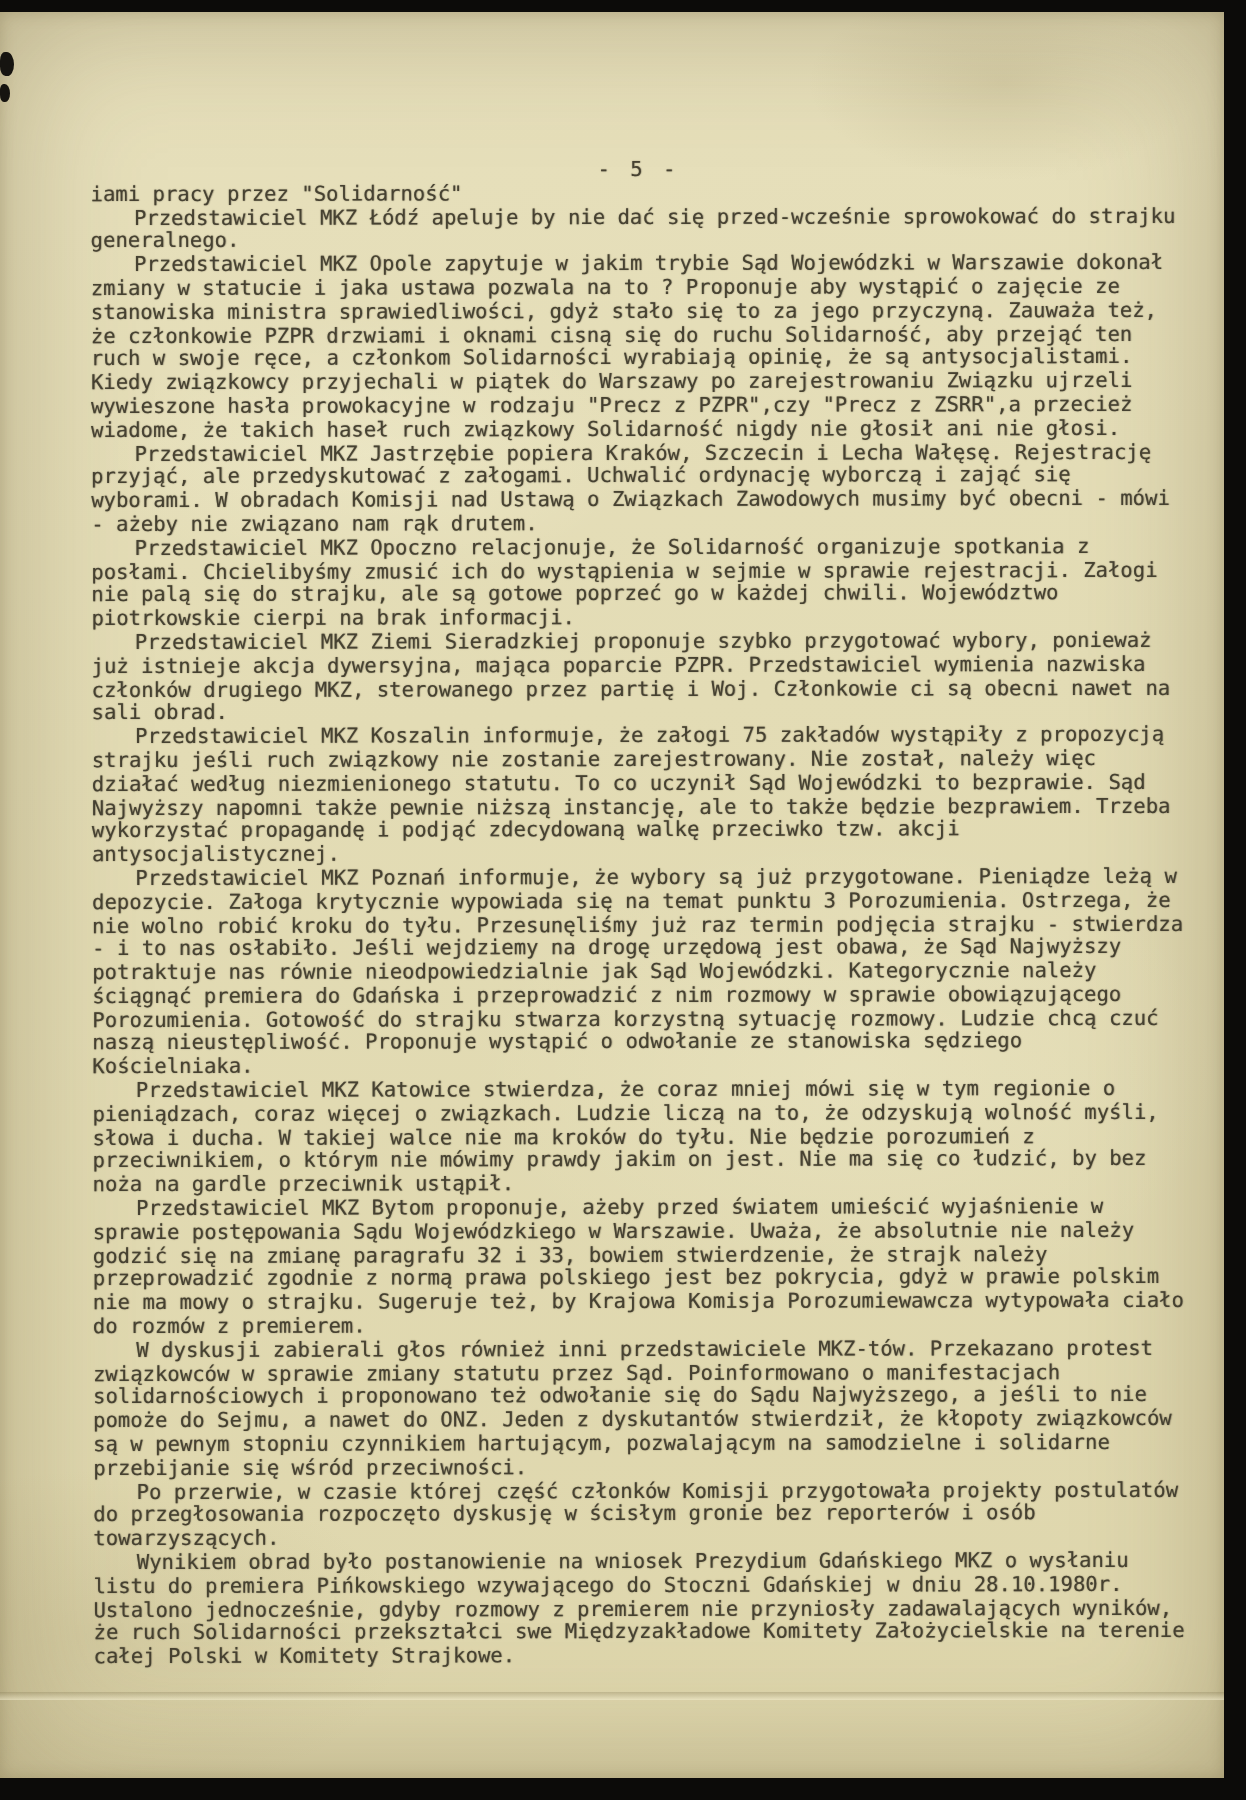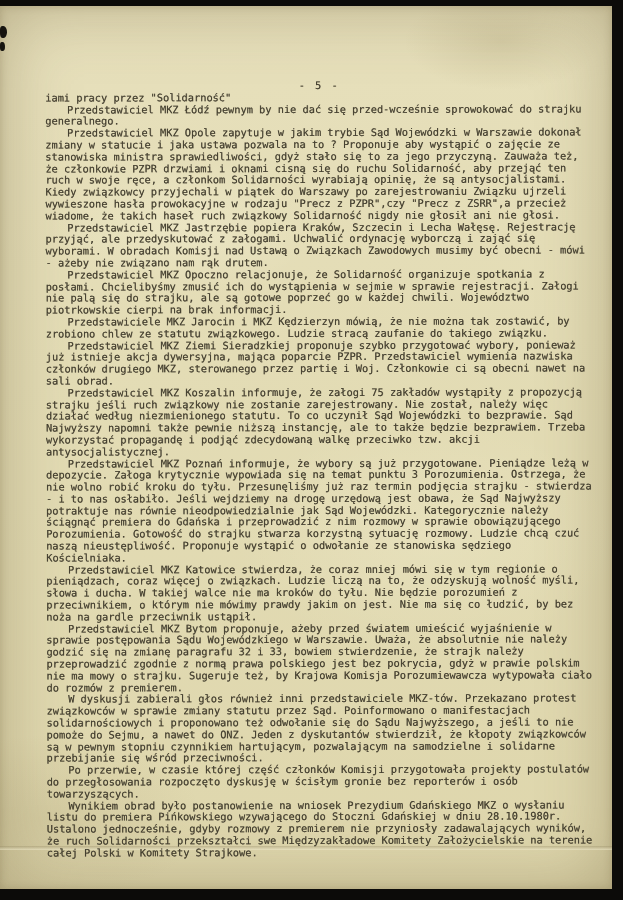--- a/index.html
+++ b/index.html
@@ -46,25 +46,24 @@
 
 <div class="scan">
   <div class="paper"></div>
 
   <div class="crease"></div>
 
   <div class="textcol">
     <p class="pageno">- 5 -</p>
 
   <p class="para">iami pracy przez "Solidarność"</p>
-      <p class="para indent">Przedstawiciel MKZ Łódź pewnym by nie dać się przed-wcześnie  sprowokować do strajku generalnego.</p>
+      <p class="para indent">Przedstawiciel MKZ Łódź apeluje by nie dać się przed-wcześnie  sprowokować do strajku generalnego.</p>
       <p class="para indent">Przedstawiciel MKZ Opole zapytuje w jakim trybie Sąd Wojewódzki w Warszawie dokonał zmiany w statucie i jaka ustawa pozwala na to ? Proponuje aby wystąpić o zajęcie ze stanowiska ministra sprawiedliwości, gdyż stało się to za jego przyczyną. Zauważa też, że członkowie PZPR drzwiami i oknami cisną się do ruchu Solidarność, aby przejąć ten ruch w swoje ręce, a członkom Solidarności wyrabiają opinię, że są antysocjalistami. Kiedy związkowcy przyjechali w piątek do Warszawy po zarejestrowaniu Związku ujrzeli wywieszone hasła prowokacyjne w rodzaju "Precz z PZPR",czy "Precz z ZSRR",a przecież wiadome, że takich haseł ruch związkowy Solidarność nigdy nie głosił ani nie głosi.</p>
       <p class="para indent">Przedstawiciel MKZ Jastrzębie popiera Kraków, Szczecin i Lecha Wałęsę. Rejestrację przyjąć, ale przedyskutować z załogami. Uchwalić ordynację wyborczą i zająć się wyborami. W obradach Komisji nad Ustawą o Związkach Zawodowych musimy być obecni - mówi - ażeby nie związano nam rąk drutem.</p>
       <p class="para indent">Przedstawiciel MKZ Opoczno relacjonuje, że Solidarność organizuje spotkania z posłami. Chcielibyśmy zmusić ich do wystąpienia w sejmie w sprawie rejestracji. Załogi nie palą się do strajku, ale są gotowe poprzeć go w każdej chwili. Województwo piotrkowskie cierpi na brak informacji.</p>
-      <p class="para indent">Przedstawiciele MKZ Jarocin i MKZ Kędzierzyn mówią, że nie można tak zostawić, by zrobiono chlew ze statutu związkowego. Ludzie stracą zaufanie do takiego związku.</p>
       <p class="para indent">Przedstawiciel MKZ Ziemi Sieradzkiej proponuje szybko przygotować wybory, ponieważ już istnieje akcja dywersyjna, mająca poparcie PZPR. Przedstawiciel wymienia nazwiska członków drugiego MKZ, sterowanego przez partię i Woj. Członkowie ci są obecni nawet na sali obrad.</p>
       <p class="para indent">Przedstawiciel MKZ Koszalin informuje, że załogi 75 zakładów wystąpiły z propozycją strajku jeśli ruch związkowy nie zostanie zarejestrowany. Nie został, należy więc działać według niezmienionego statutu. To co uczynił Sąd Wojewódzki to bezprawie. Sąd Najwyższy napomni także pewnie niższą instancję, ale to także będzie bezprawiem. Trzeba wykorzystać propagandę i podjąć zdecydowaną walkę przeciwko tzw. akcji antysocjalistycznej.</p>
       <p class="para indent">Przedstawiciel MKZ Poznań informuje, że wybory są już przygotowane. Pieniądze leżą w depozycie. Załoga krytycznie wypowiada się na temat punktu 3 Porozumienia. Ostrzega, że nie wolno robić kroku do tyłu. Przesunęliśmy już raz termin podjęcia strajku - stwierdza - i to nas osłabiło. Jeśli wejdziemy na drogę urzędową jest obawa, że Sąd Najwyższy potraktuje nas równie nieodpowiedzialnie jak Sąd Wojewódzki. Kategorycznie należy ściągnąć premiera do Gdańska i przeprowadzić z nim rozmowy w sprawie obowiązującego Porozumienia. Gotowość do strajku stwarza korzystną sytuację rozmowy. Ludzie chcą czuć naszą nieustępliwość. Proponuje wystąpić o odwołanie ze stanowiska sędziego Kościelniaka.</p>
       <p class="para indent">Przedstawiciel MKZ Katowice stwierdza, że coraz mniej mówi się w tym regionie o pieniądzach, coraz więcej o związkach. Ludzie liczą na to, że odzyskują wolność myśli, słowa i ducha. W takiej walce nie ma kroków do tyłu. Nie będzie porozumień z przeciwnikiem, o którym nie mówimy prawdy jakim on jest. Nie ma się co łudzić, by bez noża na gardle przeciwnik  ustąpił.</p>
       <p class="para indent">Przedstawiciel MKZ Bytom proponuje, ażeby przed światem umieścić wyjaśnienie w sprawie postępowania Sądu Wojewódzkiego w Warszawie. Uważa, że absolutnie nie należy godzić się na zmianę paragrafu 32 i 33, bowiem stwierdzenie, że strajk należy przeprowadzić zgodnie z normą prawa polskiego jest bez pokrycia, gdyż w prawie polskim nie ma mowy o strajku. Sugeruje też, by Krajowa Komisja Porozumiewawcza wytypowała ciało do rozmów z premierem.</p>
       <p class="para indent">W dyskusji zabierali głos również inni przedstawiciele MKZ-tów. Przekazano protest związkowców w sprawie zmiany statutu przez Sąd. Poinformowano o manifestacjach solidarnościowych i proponowano też odwołanie się do Sądu Najwyższego, a jeśli to nie pomoże do Sejmu, a nawet do ONZ. Jeden z dyskutantów stwierdził, że kłopoty związkowców są w pewnym stopniu czynnikiem hartującym, pozwalającym na samodzielne i solidarne przebijanie się wśród przeciwności.</p>
       <p class="para indent">Po przerwie, w czasie której część członków Komisji przygotowała projekty postulatów do przegłosowania rozpoczęto dyskusję w ścisłym gronie bez reporterów i osób towarzyszących.</p>
       <p class="para indent">Wynikiem obrad było postanowienie na wniosek Prezydium Gdańskiego MKZ o wysłaniu listu do premiera Pińkowskiego wzywającego do Stoczni Gdańskiej w dniu 28.10.1980r. Ustalono jednocześnie, gdyby rozmowy z premierem nie przyniosły zadawalających wyników, że ruch Solidarności przekształci swe Międzyzakładowe Komitety Założycielskie na terenie całej Polski w Komitety Strajkowe.</p>
     </div>
 

